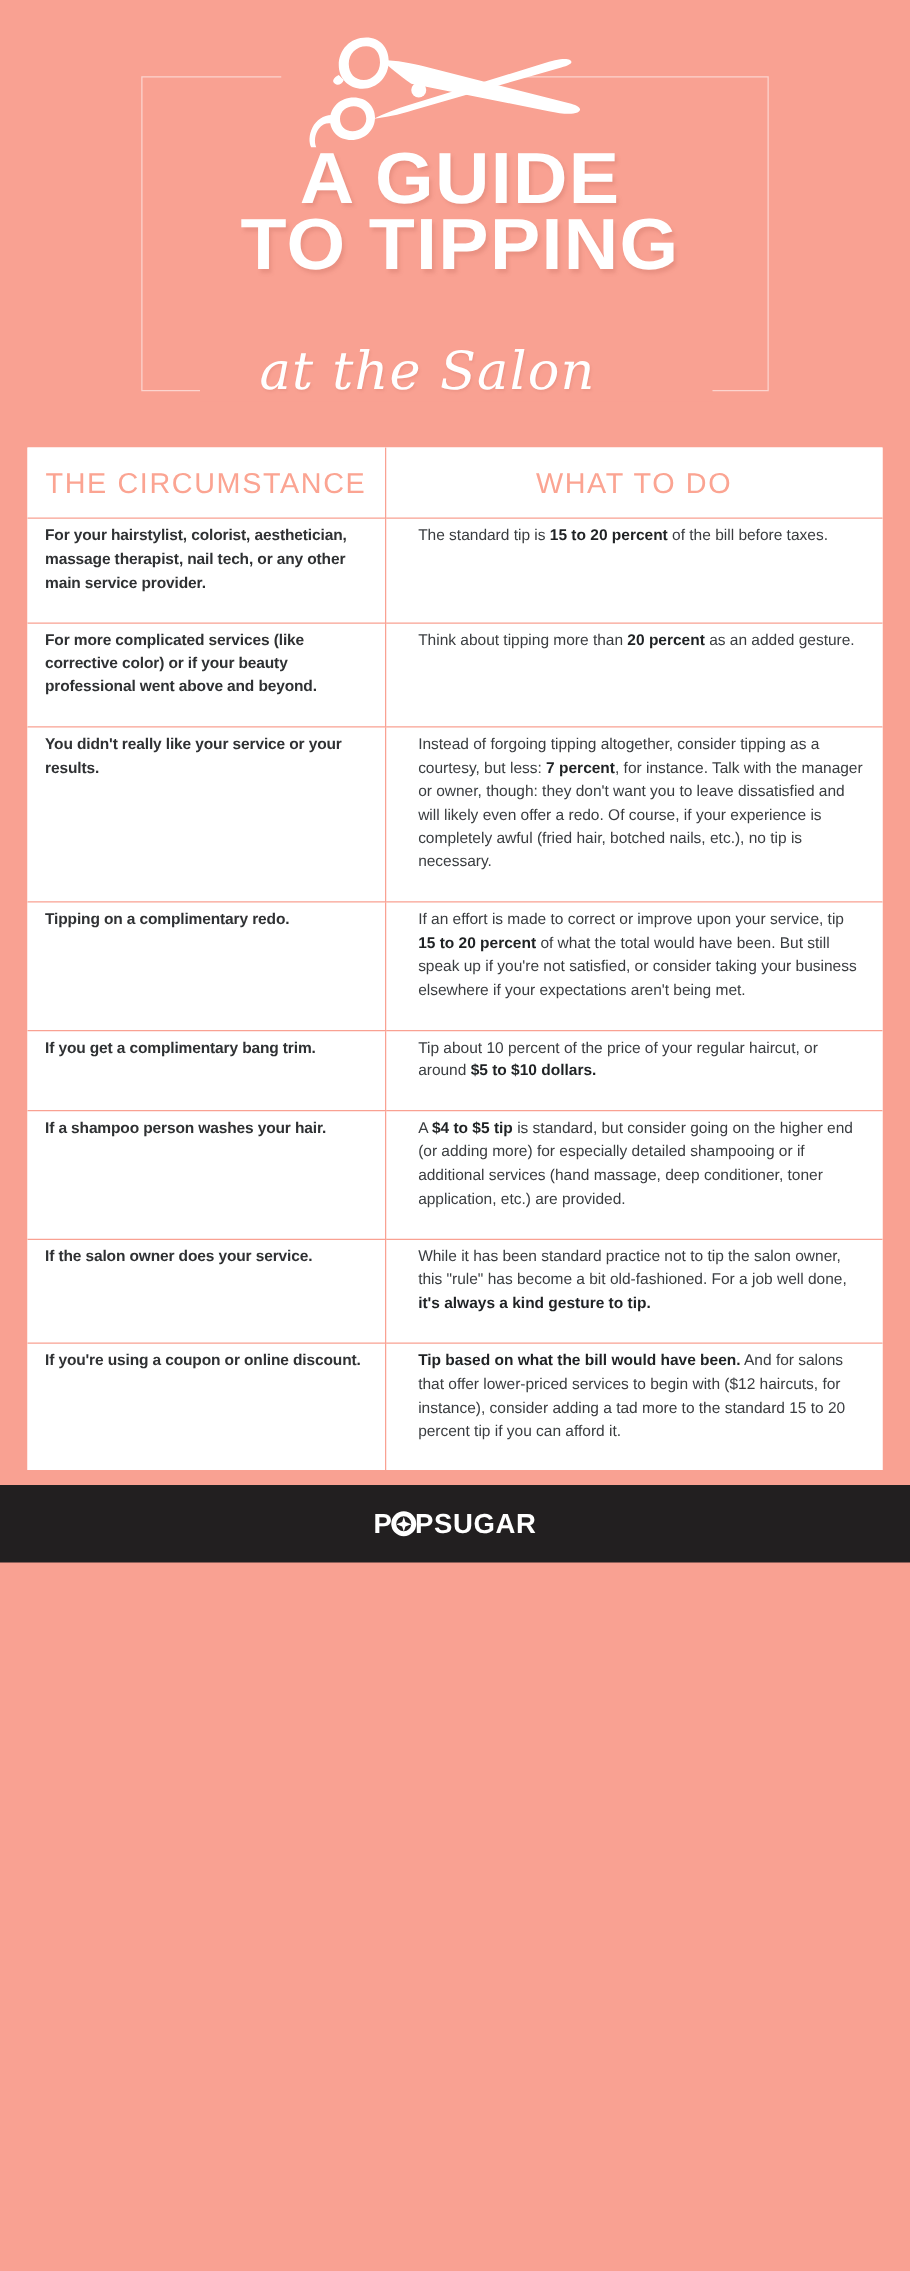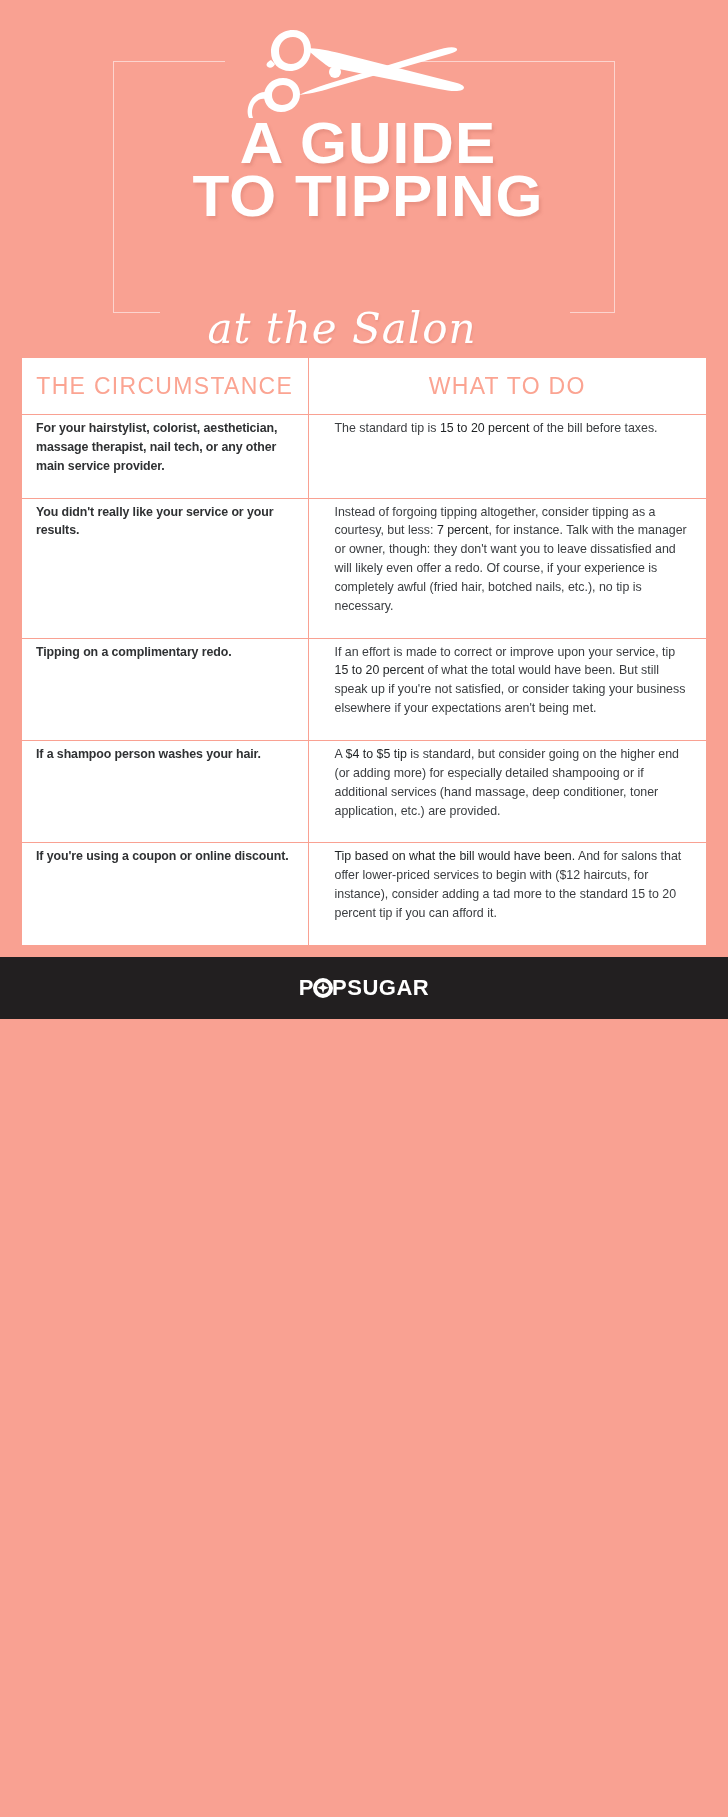--- a/index.html
+++ b/index.html
@@ -89,21 +89,20 @@
     top: 272px;
     width: 684px;
     text-align: center;
     color: #ffffff;
     font-family: "DejaVu Serif", serif;
     font-style: italic;
     font-size: 42px;
     font-weight: 400;
     letter-spacing: 1px;
     text-shadow: 1px 2px 2px rgba(200,110,95,0.22);
-    margin-top: 32px;
   }
 
   
   .table-wrap {
     position: relative;
     width: 728px;
     padding: 0 22px;
     background: #f9a192;
   }
 
@@ -155,21 +154,21 @@
   }
 
   .tip-table td.action {
     color: #3a3d40;
     padding-left: 26px;
     padding-right: 14px;
   }
 
   .tip-table tr:last-child td { border-bottom: none; }
 
-  b, strong { font-weight: normal; color: #1f2224; }
+  b, strong { font-weight: bold; color: #1f2224; }
 
   
   .footer {
     width: 728px;
     height: 62px;
     background: #221f20;
     display: flex;
     align-items: center;
     justify-content: center;
   }
@@ -254,30 +253,42 @@
         <th class="col-sep">THE CIRCUMSTANCE</th>
         <th>WHAT TO DO</th>
       </tr>
     </thead>
     <tbody id="table-body">
         <tr>
           <td class="circumstance col-sep">For your hairstylist, colorist, aesthetician, massage therapist, nail tech, or any other main service provider.</td>
           <td class="action">The standard tip is <b>15 to 20 percent</b> of the bill before taxes.</td>
         </tr>
         <tr>
+          <td class="circumstance col-sep">For more complicated services (like corrective color) or if your beauty professional went above and beyond.</td>
+          <td class="action">Think about tipping more than <b>20 percent</b> as an added gesture.</td>
+        </tr>
+        <tr>
           <td class="circumstance col-sep">You didn't really like your service or your results.</td>
           <td class="action">Instead of forgoing tipping altogether, consider tipping as a courtesy, but less: <b>7 percent</b>, for instance. Talk with the manager or owner, though: they don't want you to leave dissatisfied and will likely even offer a redo. Of course, if your experience is completely awful (fried hair, botched nails, etc.), no tip is necessary.</td>
         </tr>
         <tr>
           <td class="circumstance col-sep">Tipping on a complimentary redo.</td>
           <td class="action">If an effort is made to correct or improve upon your service, tip <b>15 to 20 percent</b> of what the total would have been. But still speak up if you're not satisfied, or consider taking your business elsewhere if your expectations aren't being met.</td>
         </tr>
         <tr>
+          <td class="circumstance col-sep">If you get a complimentary bang trim.</td>
+          <td class="action">Tip about 10 percent of the price of your regular haircut, or around <b>$5 to $10 dollars.</b></td>
+        </tr>
+        <tr>
           <td class="circumstance col-sep">If a shampoo person washes your hair.</td>
           <td class="action">A <b>$4 to $5 tip</b> is standard, but consider going on the higher end (or adding more) for especially detailed shampooing or if additional services (hand massage, deep conditioner, toner application, etc.) are provided.</td>
+        </tr>
+        <tr>
+          <td class="circumstance col-sep">If the salon owner does your service.</td>
+          <td class="action">While it has been standard practice not to tip the salon owner, this "rule" has become a bit old-fashioned. For a job well done, <b>it's always a kind gesture to tip.</b></td>
         </tr>
         <tr>
           <td class="circumstance col-sep">If you're using a coupon or online discount.</td>
           <td class="action"><b>Tip based on what the bill would have been.</b> And for salons that offer lower-priced services to begin with ($12 haircuts, for instance), consider adding a tad more to the standard 15 to 20 percent tip if you can afford it.</td>
         </tr>
       </tbody>
   </table>
 </main>
 
 <div class="gap"></div>

